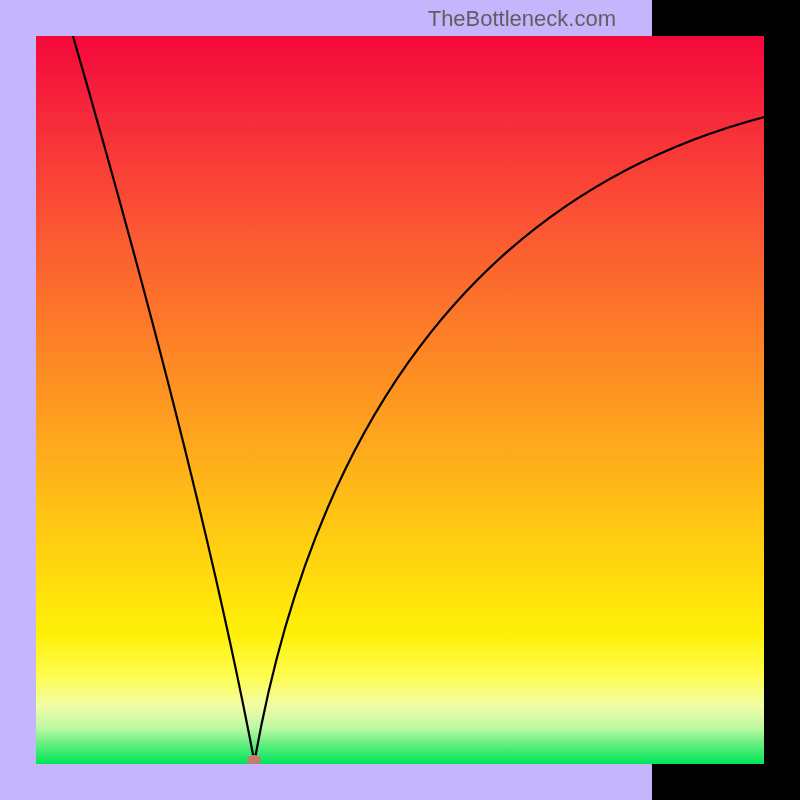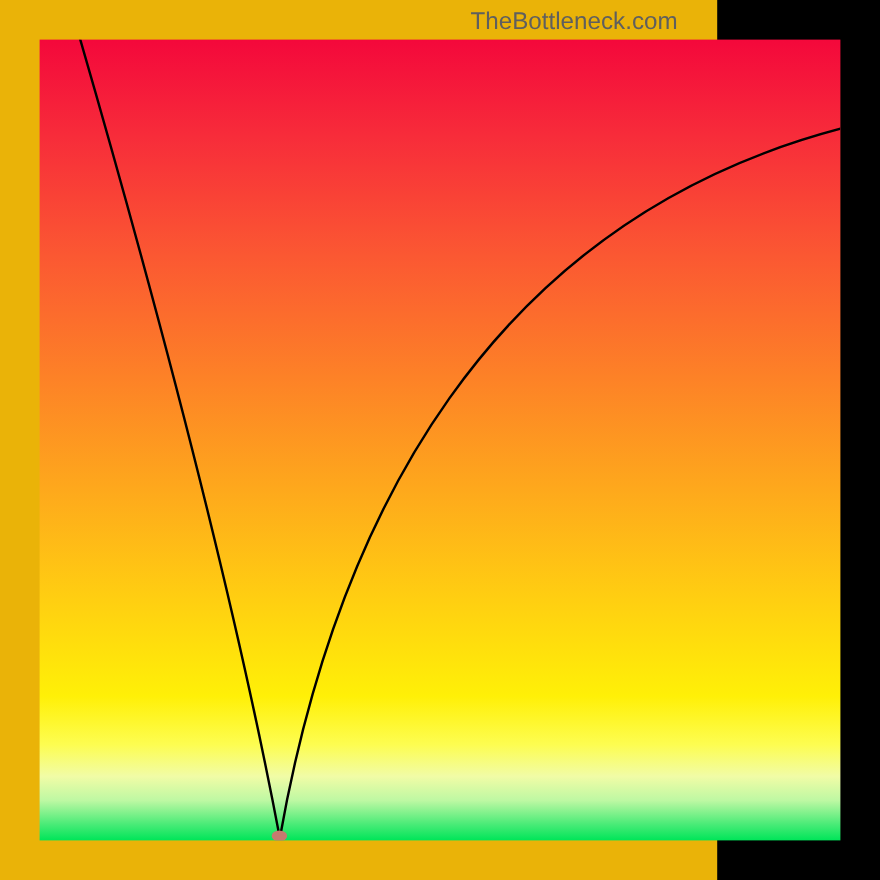--- a/index.html
+++ b/index.html
@@ -8,21 +8,21 @@
     width: 800px;
     height: 800px;
     background: #000000;
     overflow: hidden;
     font-family: Arial, Helvetica, sans-serif;
   }
   .frame {
     position: relative;
     width: 652px;
     height: 800px;
-    background: #eab308;
+    background: #c4b5fd;
   }
   .plot {
     position: absolute;
     left: 36px;
     top: 36px;
     width: 728px;
     height: 728px;
     
     background: linear-gradient(
       to bottom,

